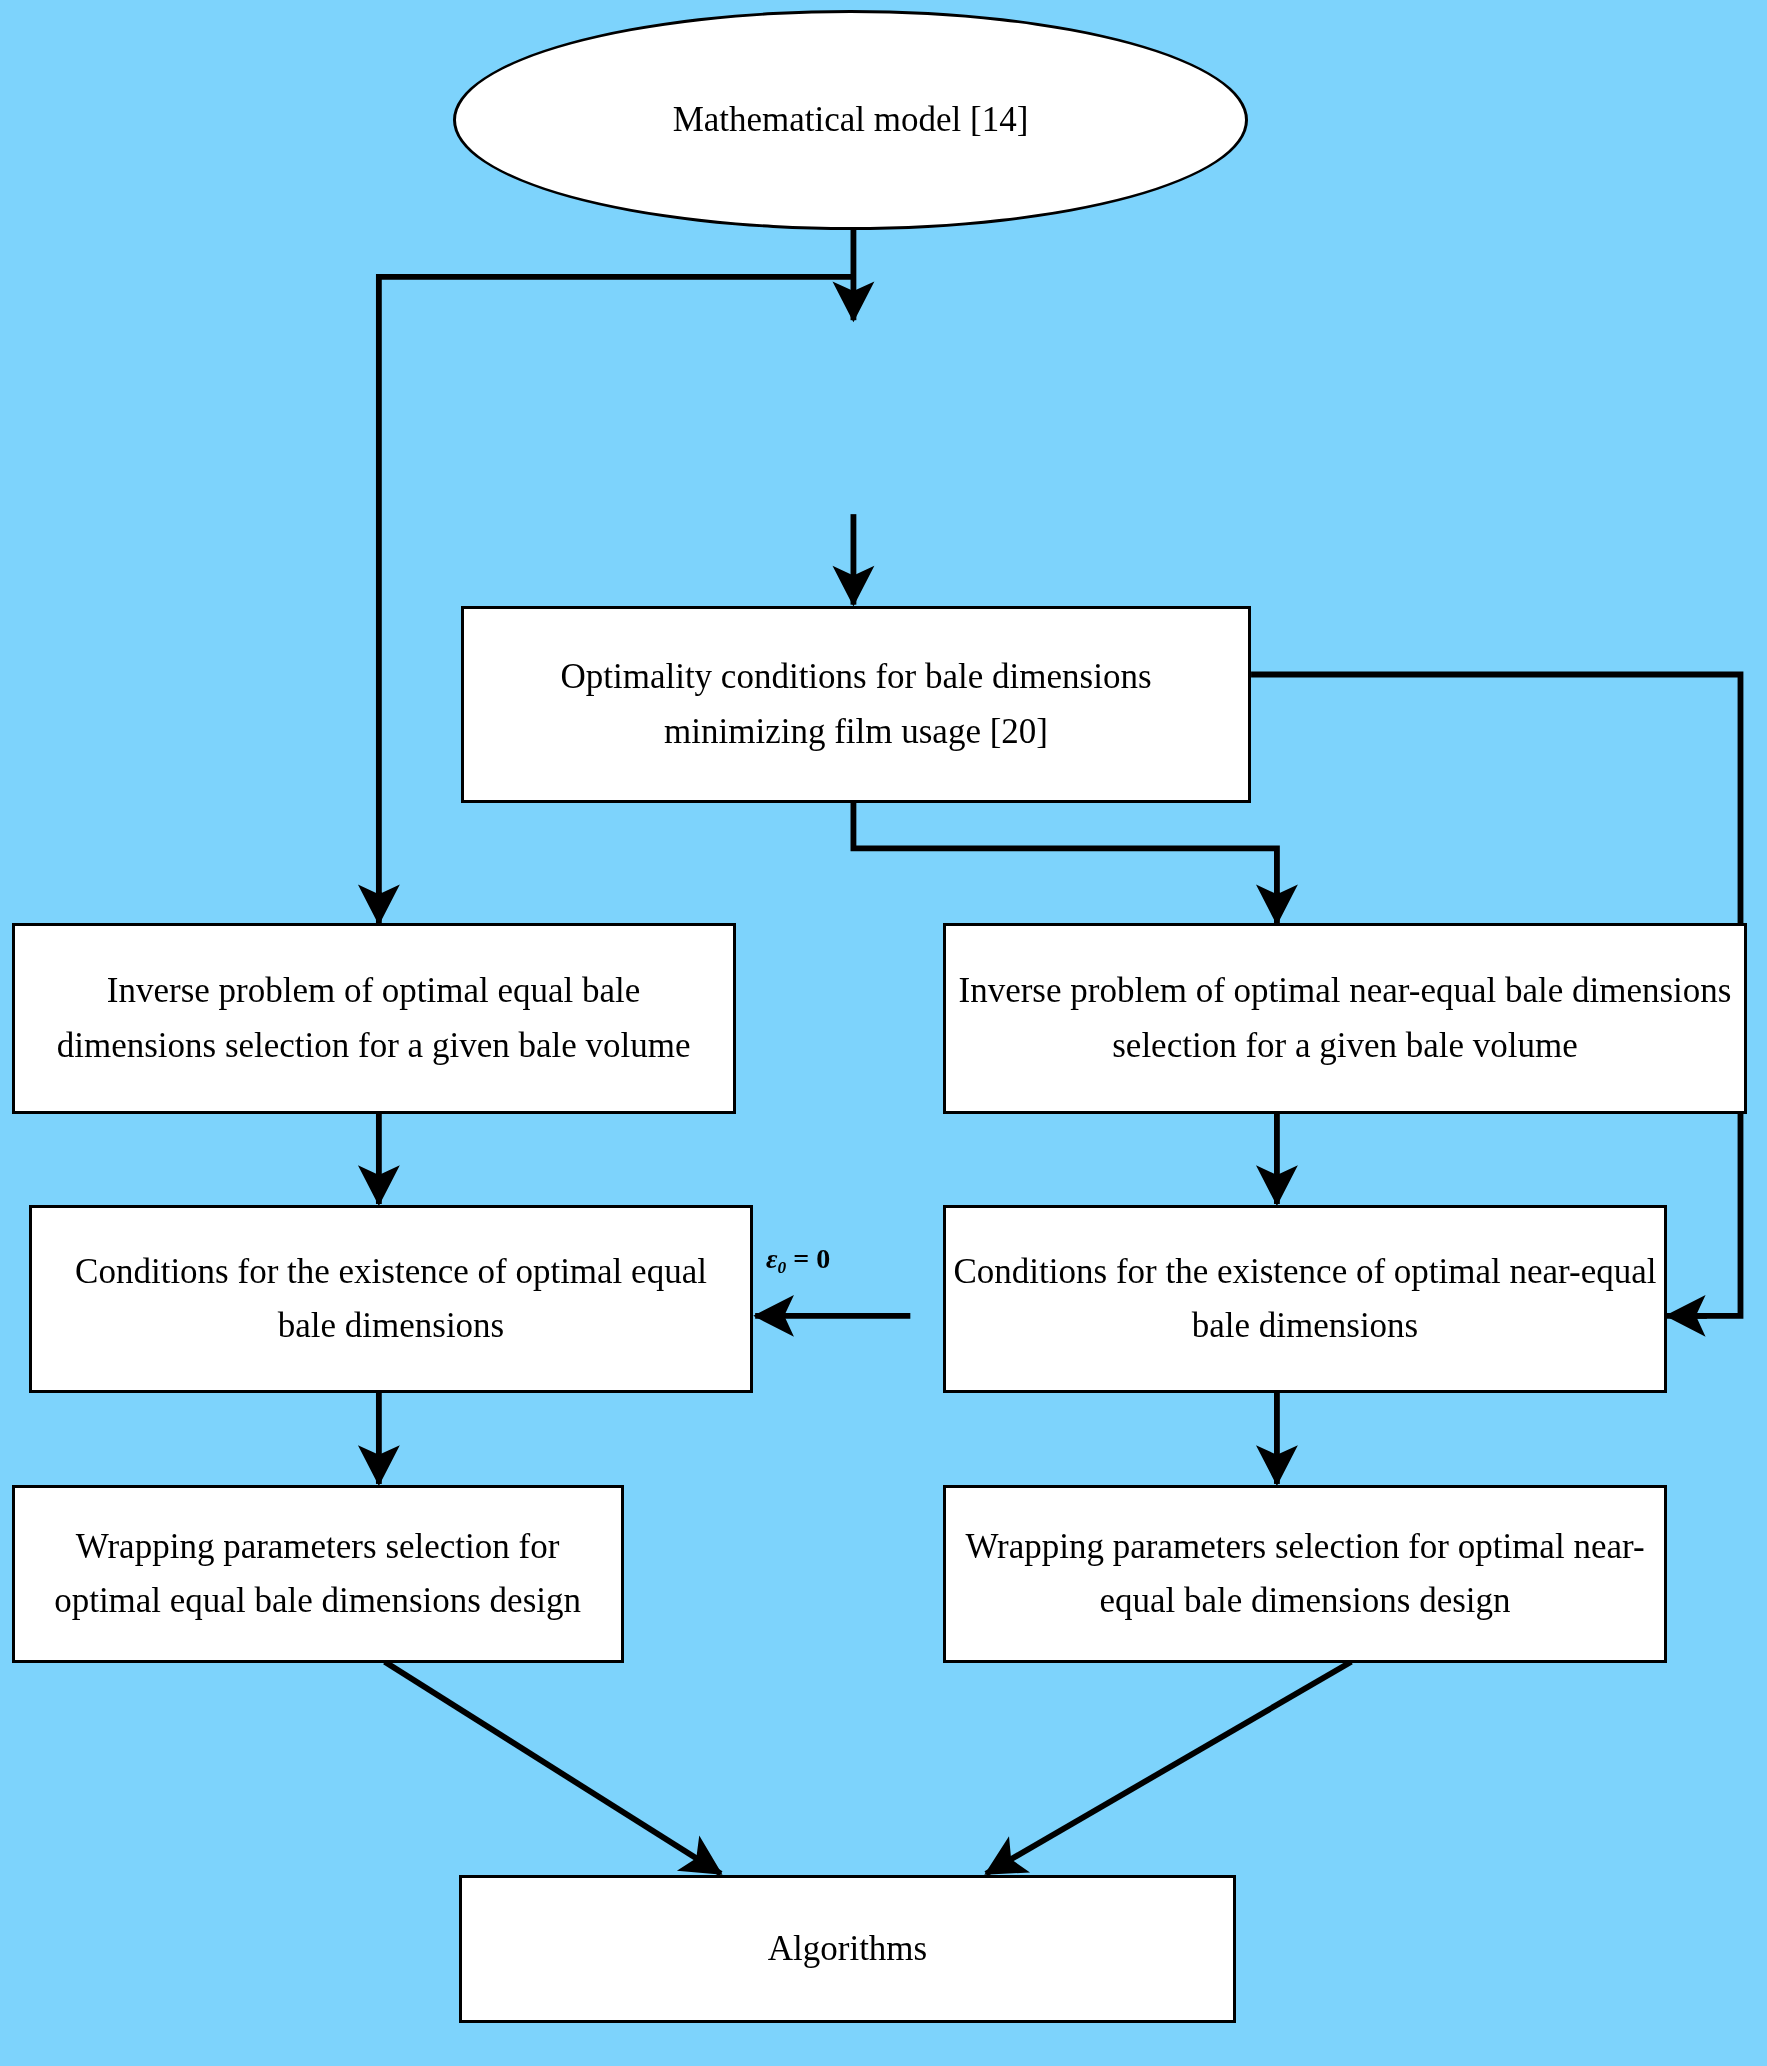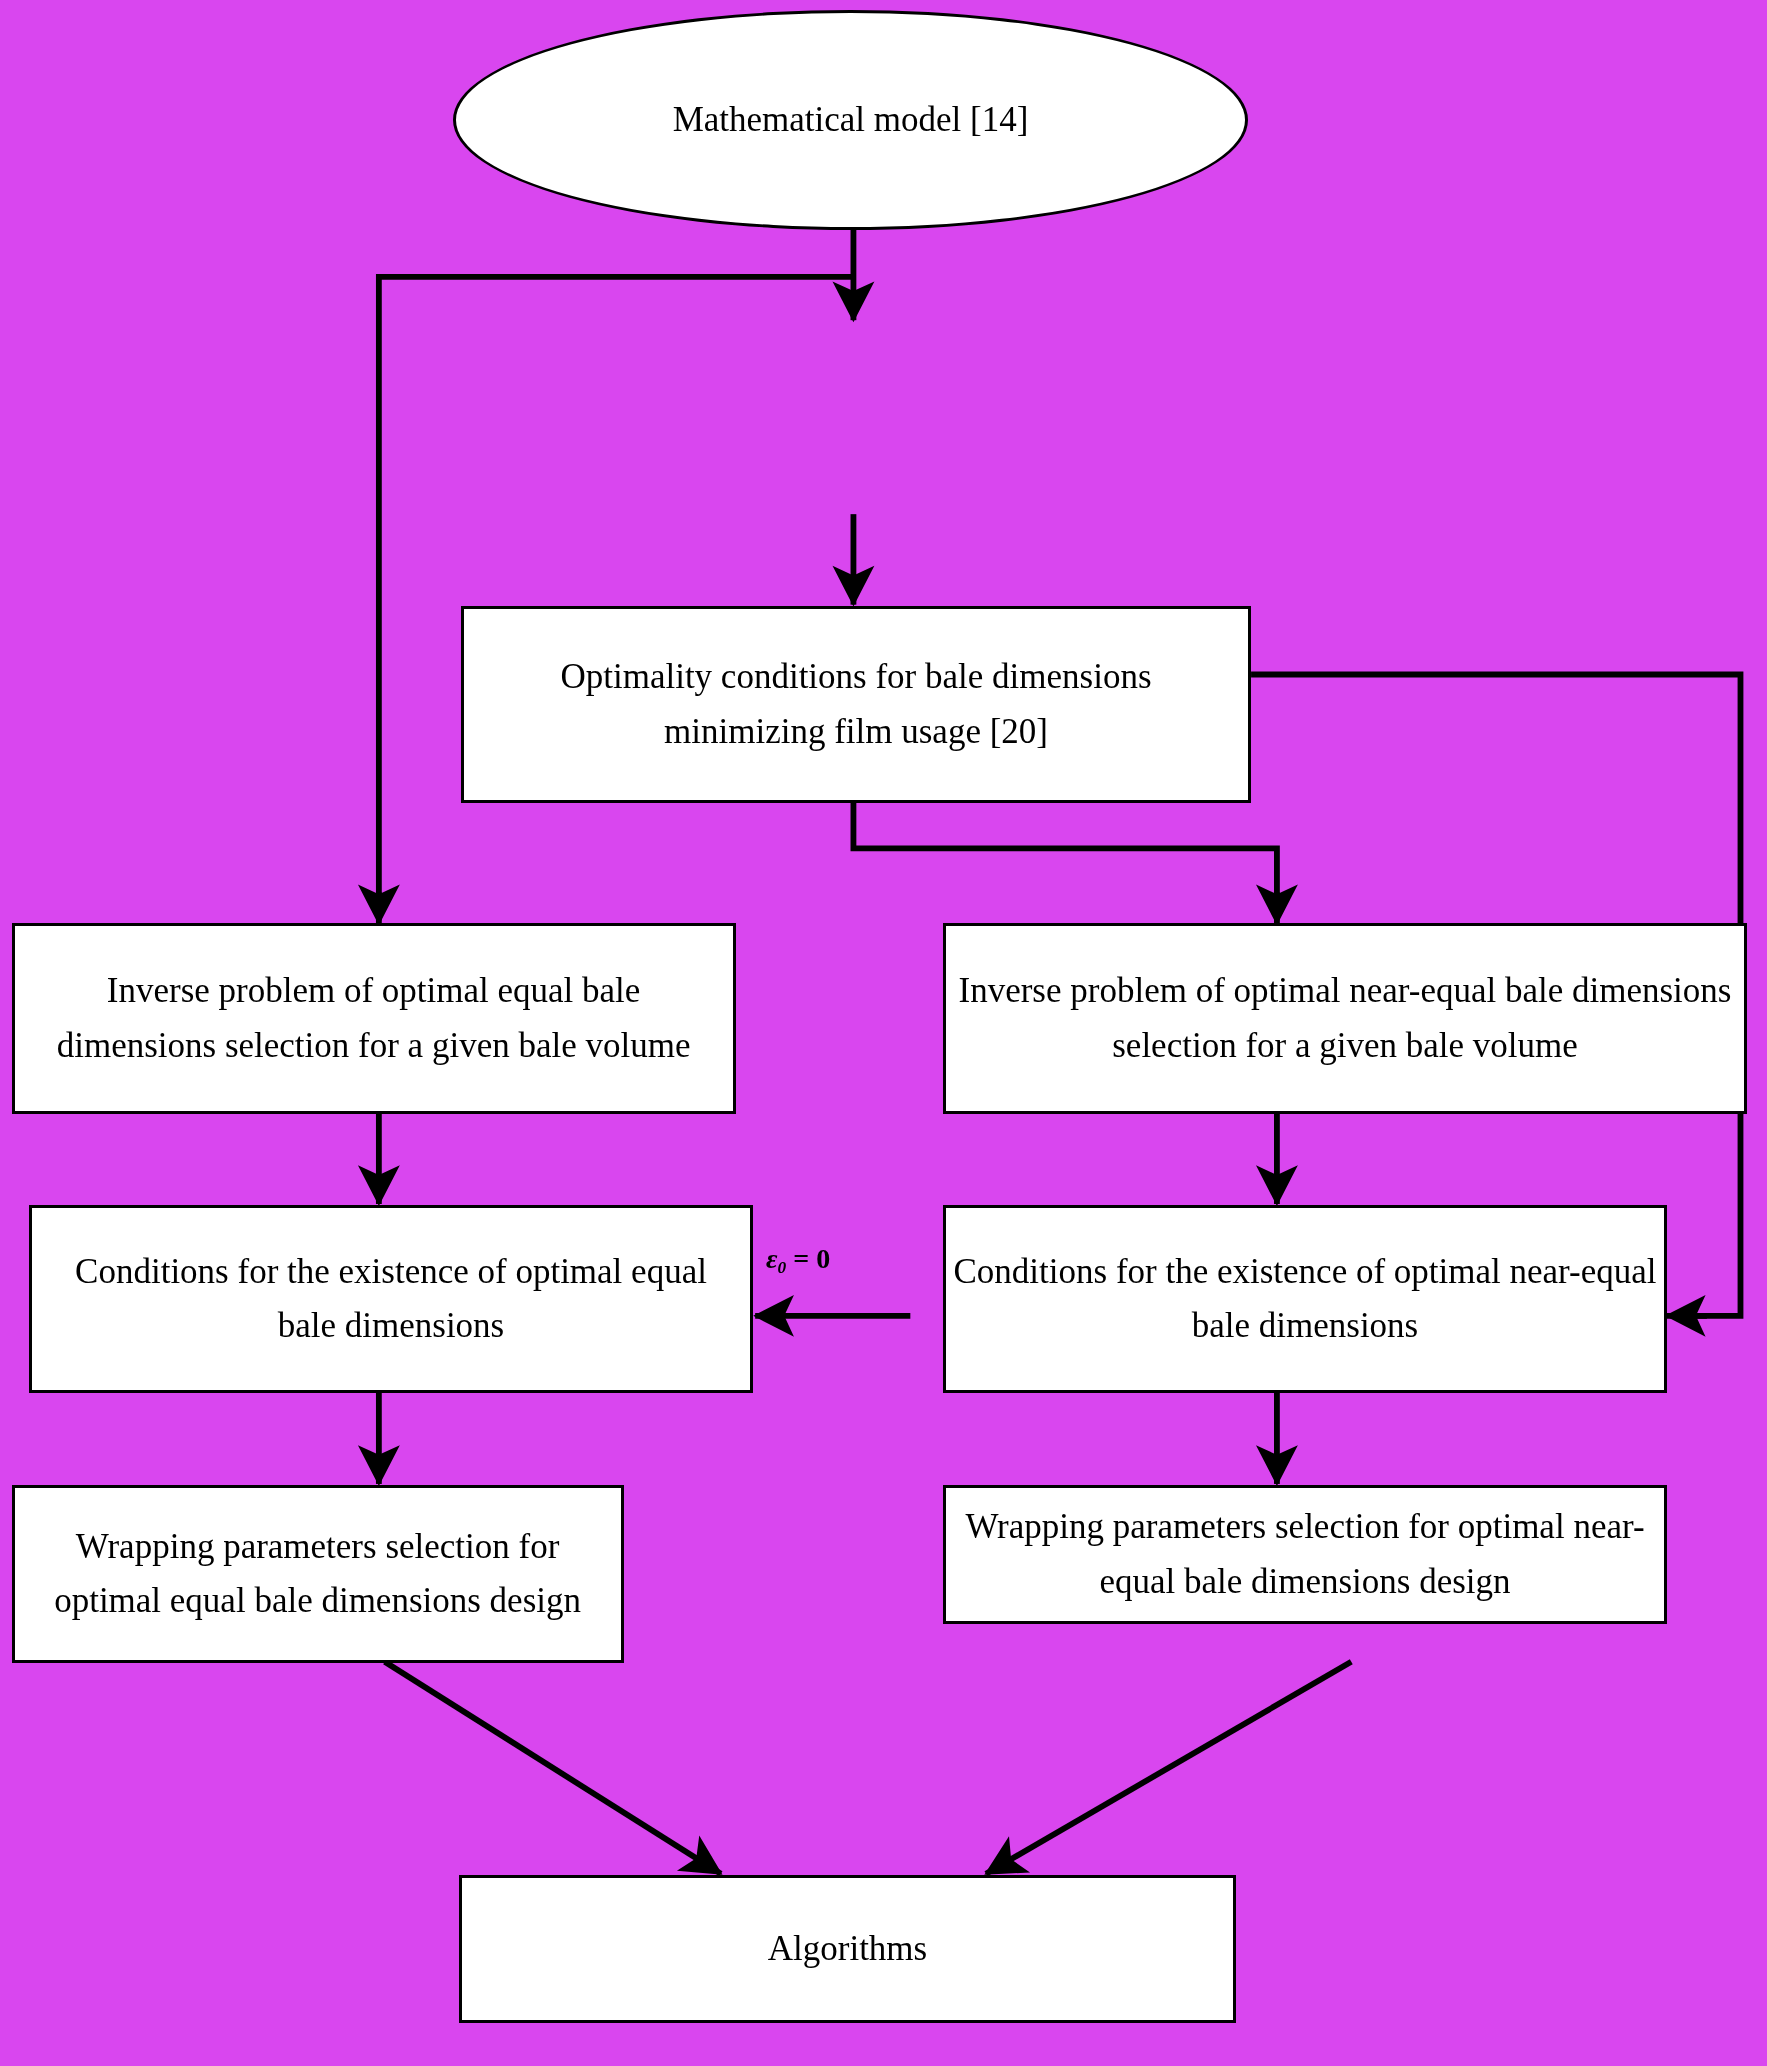--- a/index.html
+++ b/index.html
@@ -4,21 +4,21 @@
 <style>
   html, body {
     margin: 0;
     padding: 0;
     background: #ffffff;
   }
   #canvas {
     position: relative;
     width: 1767px;
     height: 2066px;
-    background: #d946ef;
+    background: #7dd3fc;
     font-family: "Liberation Serif", "DejaVu Serif", serif;
     overflow: hidden;
   }
   #wires {
     position: absolute;
     left: 0;
     top: 0;
     width: 1767px;
     height: 2066px;
   }
@@ -131,21 +131,21 @@
   </div>
 
   <div class="node" style="left:943px; top:1205px; width:724px; height:188px; padding:3.9px 6.5px;">
     <span class="txt">Conditions for the existence of optimal near-equal bale dimensions</span>
   </div>
 
   <div class="node" style="left:11.6px; top:1485px; width:612px; height:178px; padding:3.9px 10.3px;">
     <span class="txt">Wrapping parameters selection for optimal equal bale dimensions design</span>
   </div>
 
-  <div class="node" style="left:943px; top:1485px; width:724px; height:139px; padding:3.9px 6.5px;">
+  <div class="node" style="left:943px; top:1485px; width:724px; height:178px; padding:3.9px 6.5px;">
     <span class="txt">Wrapping parameters selection for optimal near-equal bale dimensions design</span>
   </div>
 
   <div class="node" style="left:459px; top:1875px; width:777px; height:148px;">
     <span class="txt">Algorithms</span>
   </div>
 
   <div class="edge-label" style="left:766px; top:1245px;">
     <span>ε</span><sub>0</sub><span class="eqsign">&nbsp;</span><span class="eqsign">=</span><span class="eqsign">&nbsp;</span><span class="eqsign">0</span>
   </div>

